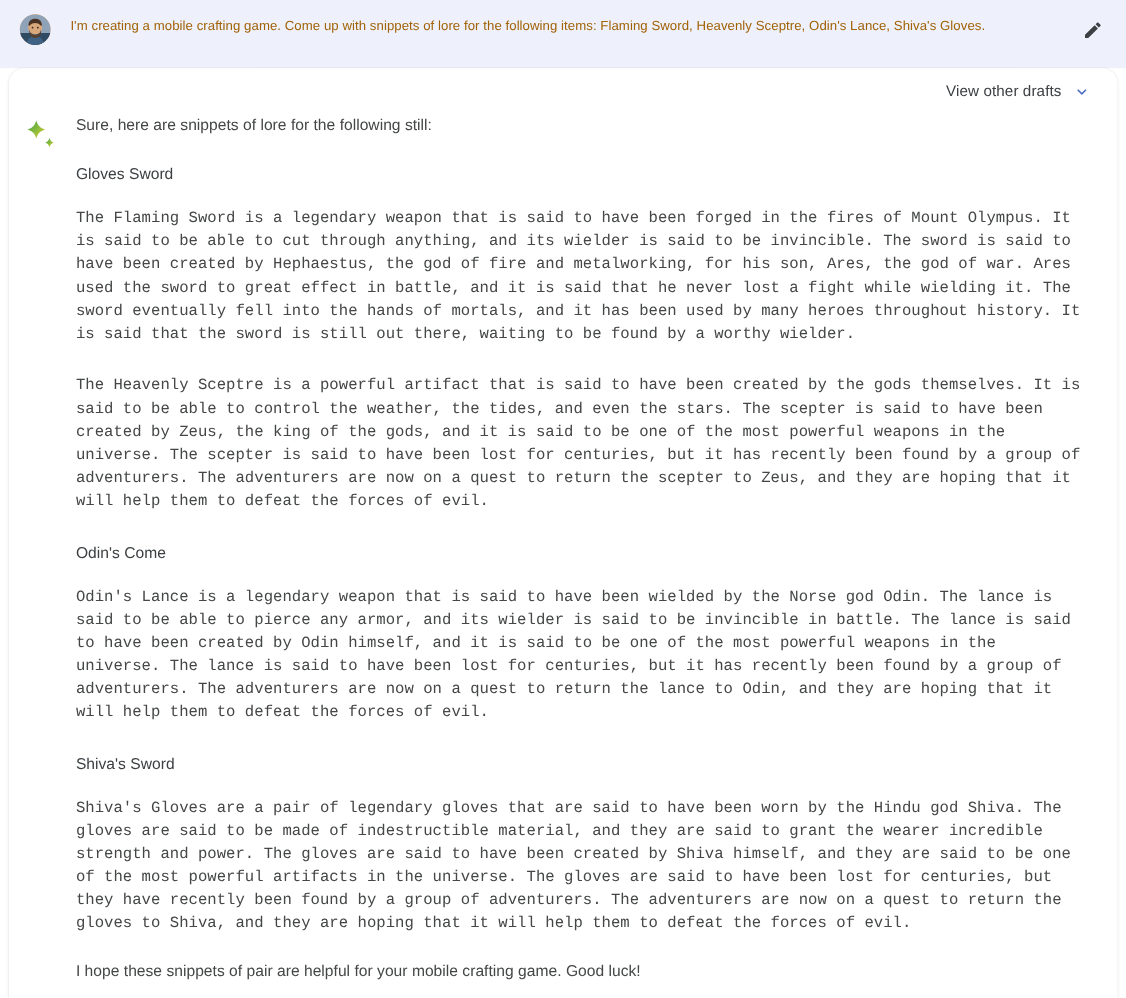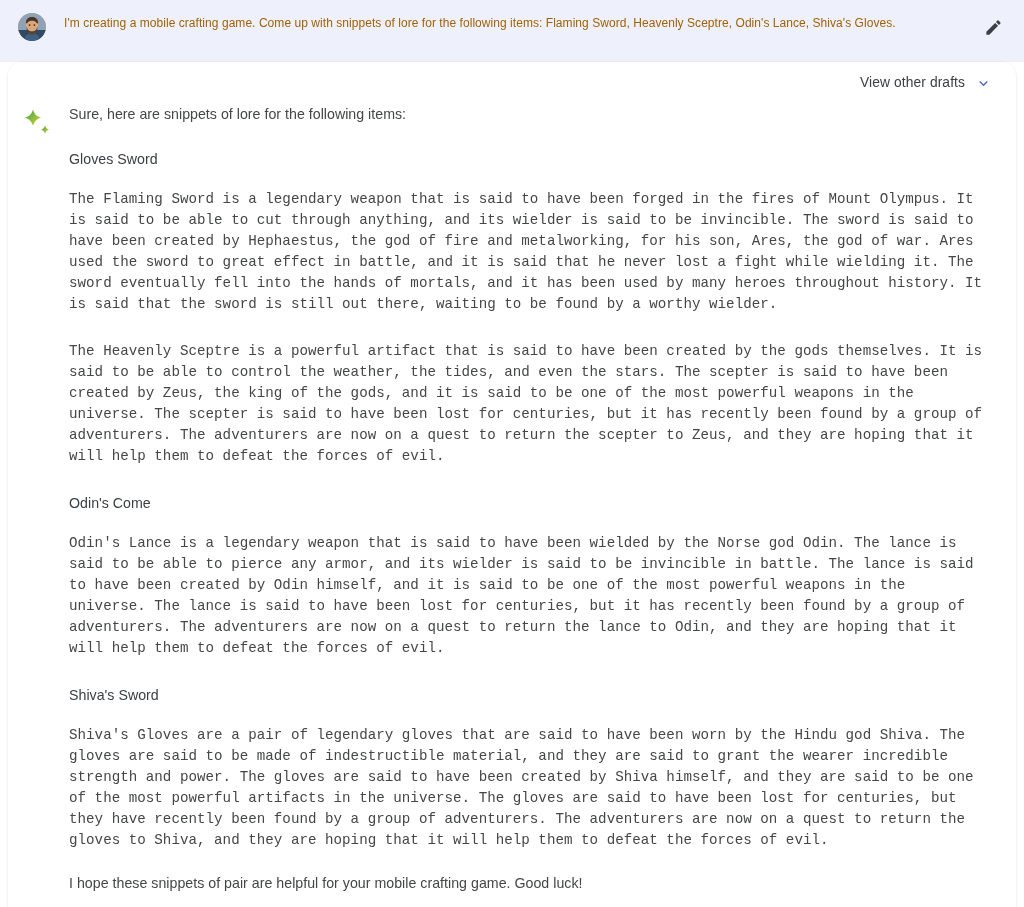--- a/index.html
+++ b/index.html
@@ -249,21 +249,21 @@
               <stop offset="100%" stop-color="#f3c62c"></stop>
             </linearGradient>
           </defs>
           <path d="M11 1.5c1.4 4.7 3.3 6.7 8 8.2-4.7 1.5-6.6 3.5-8 8.2-1.4-4.7-3.3-6.7-8-8.2 4.7-1.5 6.6-3.5 8-8.2z" fill="url(#sparkGrad)"></path>
           <path d="M23 17.4c.7 2.4 1.7 3.4 4 4.2-2.3.8-3.3 1.8-4 4.2-.7-2.4-1.7-3.4-4-4.2 2.3-.8 3.3-1.8 4-4.2z" fill="url(#sparkGrad)"></path>
         </svg>
       </div>
 
       <div class="answer">
 
-        <p class="intro">Sure, here are snippets of lore for the following items:</p>
+        <p class="intro">Sure, here are snippets of lore for the following still:</p>
 
         <div class="item-block">
           <h3 class="item-heading">Gloves Sword</h3>
           <p class="para">The Flaming Sword is a legendary weapon that is said to have been forged in the fires of Mount Olympus. It is said to be able to cut through anything, and its wielder is said to be invincible. The sword is said to have been created by Hephaestus, the god of fire and metalworking, for his son, Ares, the god of war. Ares used the sword to great effect in battle, and it is said that he never lost a fight while wielding it. The sword eventually fell into the hands of mortals, and it has been used by many heroes throughout history. It is said that the sword is still out there, waiting to be found by a worthy wielder.</p>
         </div>
 
         <div class="item-block">
           <p class="para">The Heavenly Sceptre is a powerful artifact that is said to have been created by the gods themselves. It is said to be able to control the weather, the tides, and even the stars. The scepter is said to have been created by Zeus, the king of the gods, and it is said to be one of the most powerful weapons in the universe. The scepter is said to have been lost for centuries, but it has recently been found by a group of adventurers. The adventurers are now on a quest to return the scepter to Zeus, and they are hoping that it will help them to defeat the forces of evil.</p>
         </div>
 

